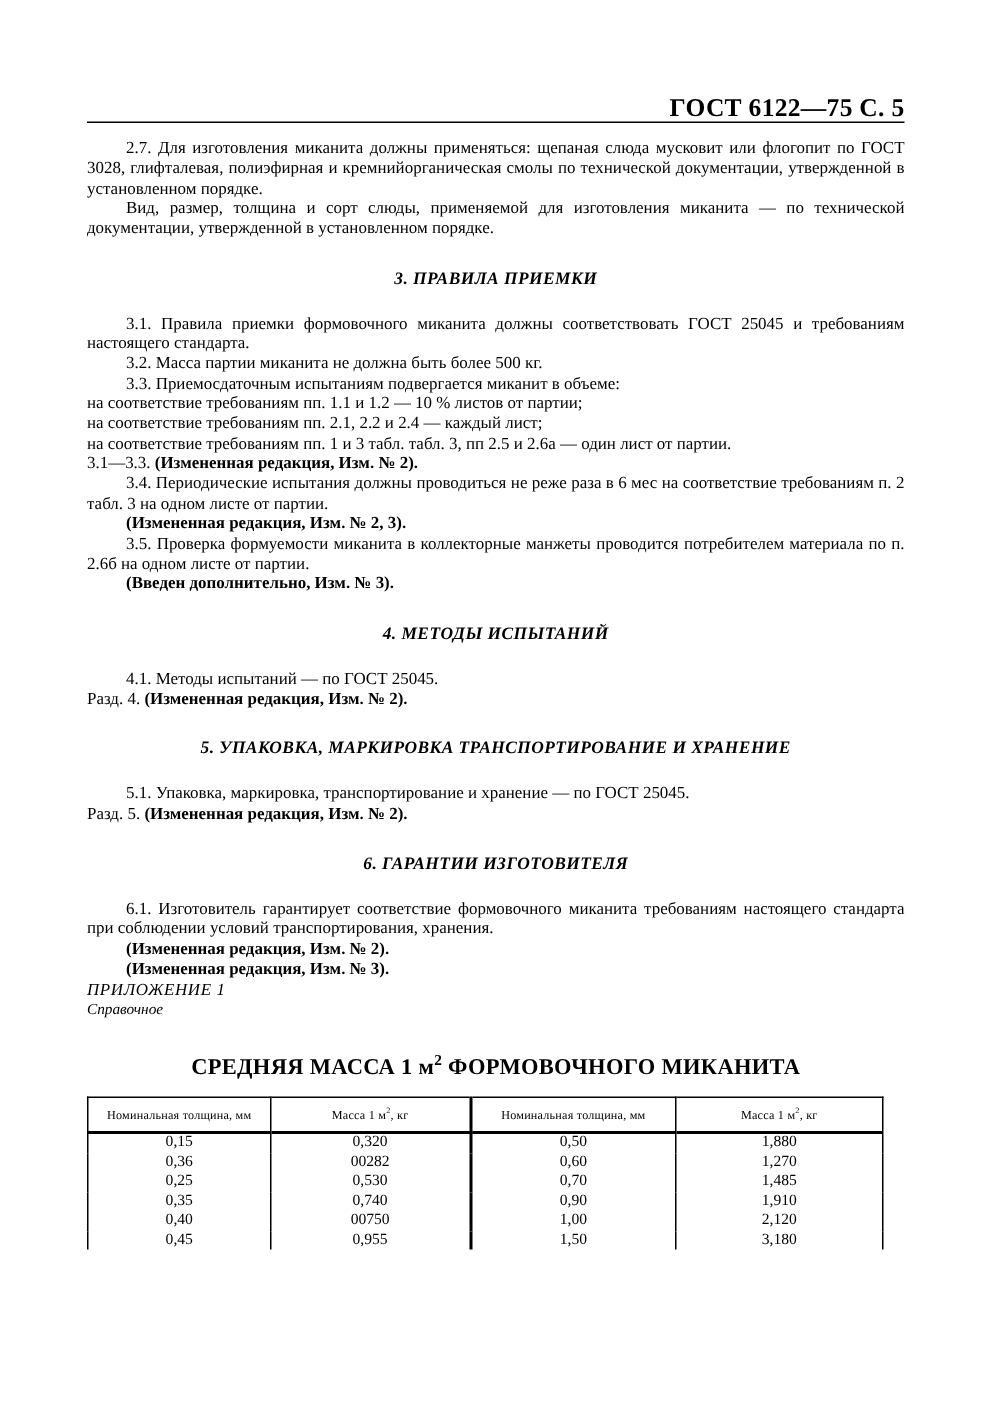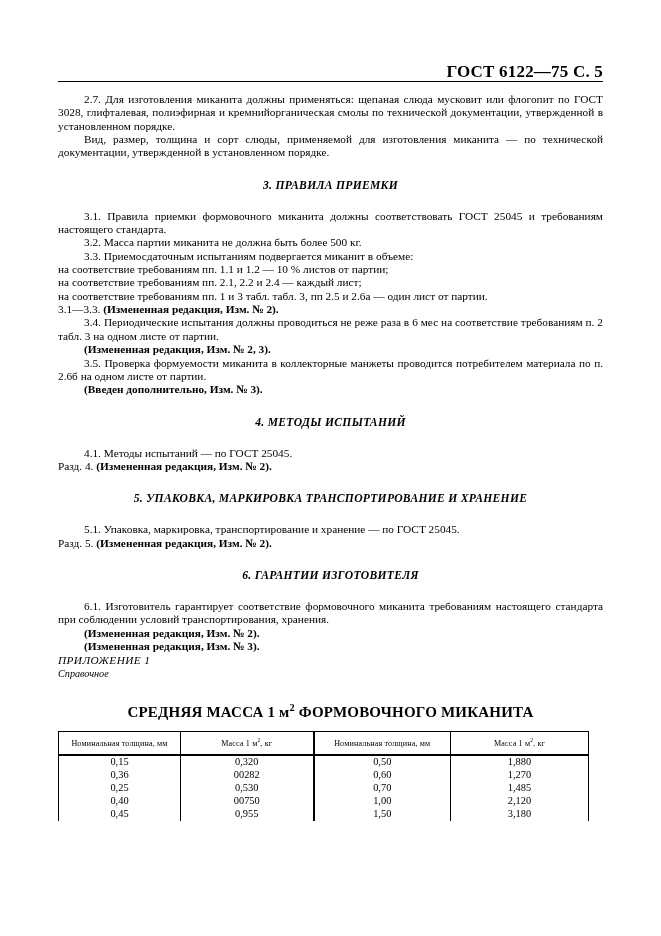--- a/index.html
+++ b/index.html
@@ -227,20 +227,26 @@
           <td class="vr-thin">0,60</td>
           <td class="vr-edge">1,270</td>
         </tr>
         <tr>
           <td class="vl-edge vr-thin">0,25</td>
           <td class="vr-thick">0,530</td>
           <td class="vr-thin">0,70</td>
           <td class="vr-edge">1,485</td>
         </tr>
         <tr>
+          <td class="vl-edge vr-thin">0,35</td>
+          <td class="vr-thick">0,740</td>
+          <td class="vr-thin">0,90</td>
+          <td class="vr-edge">1,910</td>
+        </tr>
+        <tr>
           <td class="vl-edge vr-thin">0,40</td>
           <td class="vr-thick">00750</td>
           <td class="vr-thin">1,00</td>
           <td class="vr-edge">2,120</td>
         </tr>
         <tr>
           <td class="vl-edge vr-thin">0,45</td>
           <td class="vr-thick">0,955</td>
           <td class="vr-thin">1,50</td>
           <td class="vr-edge">3,180</td>

